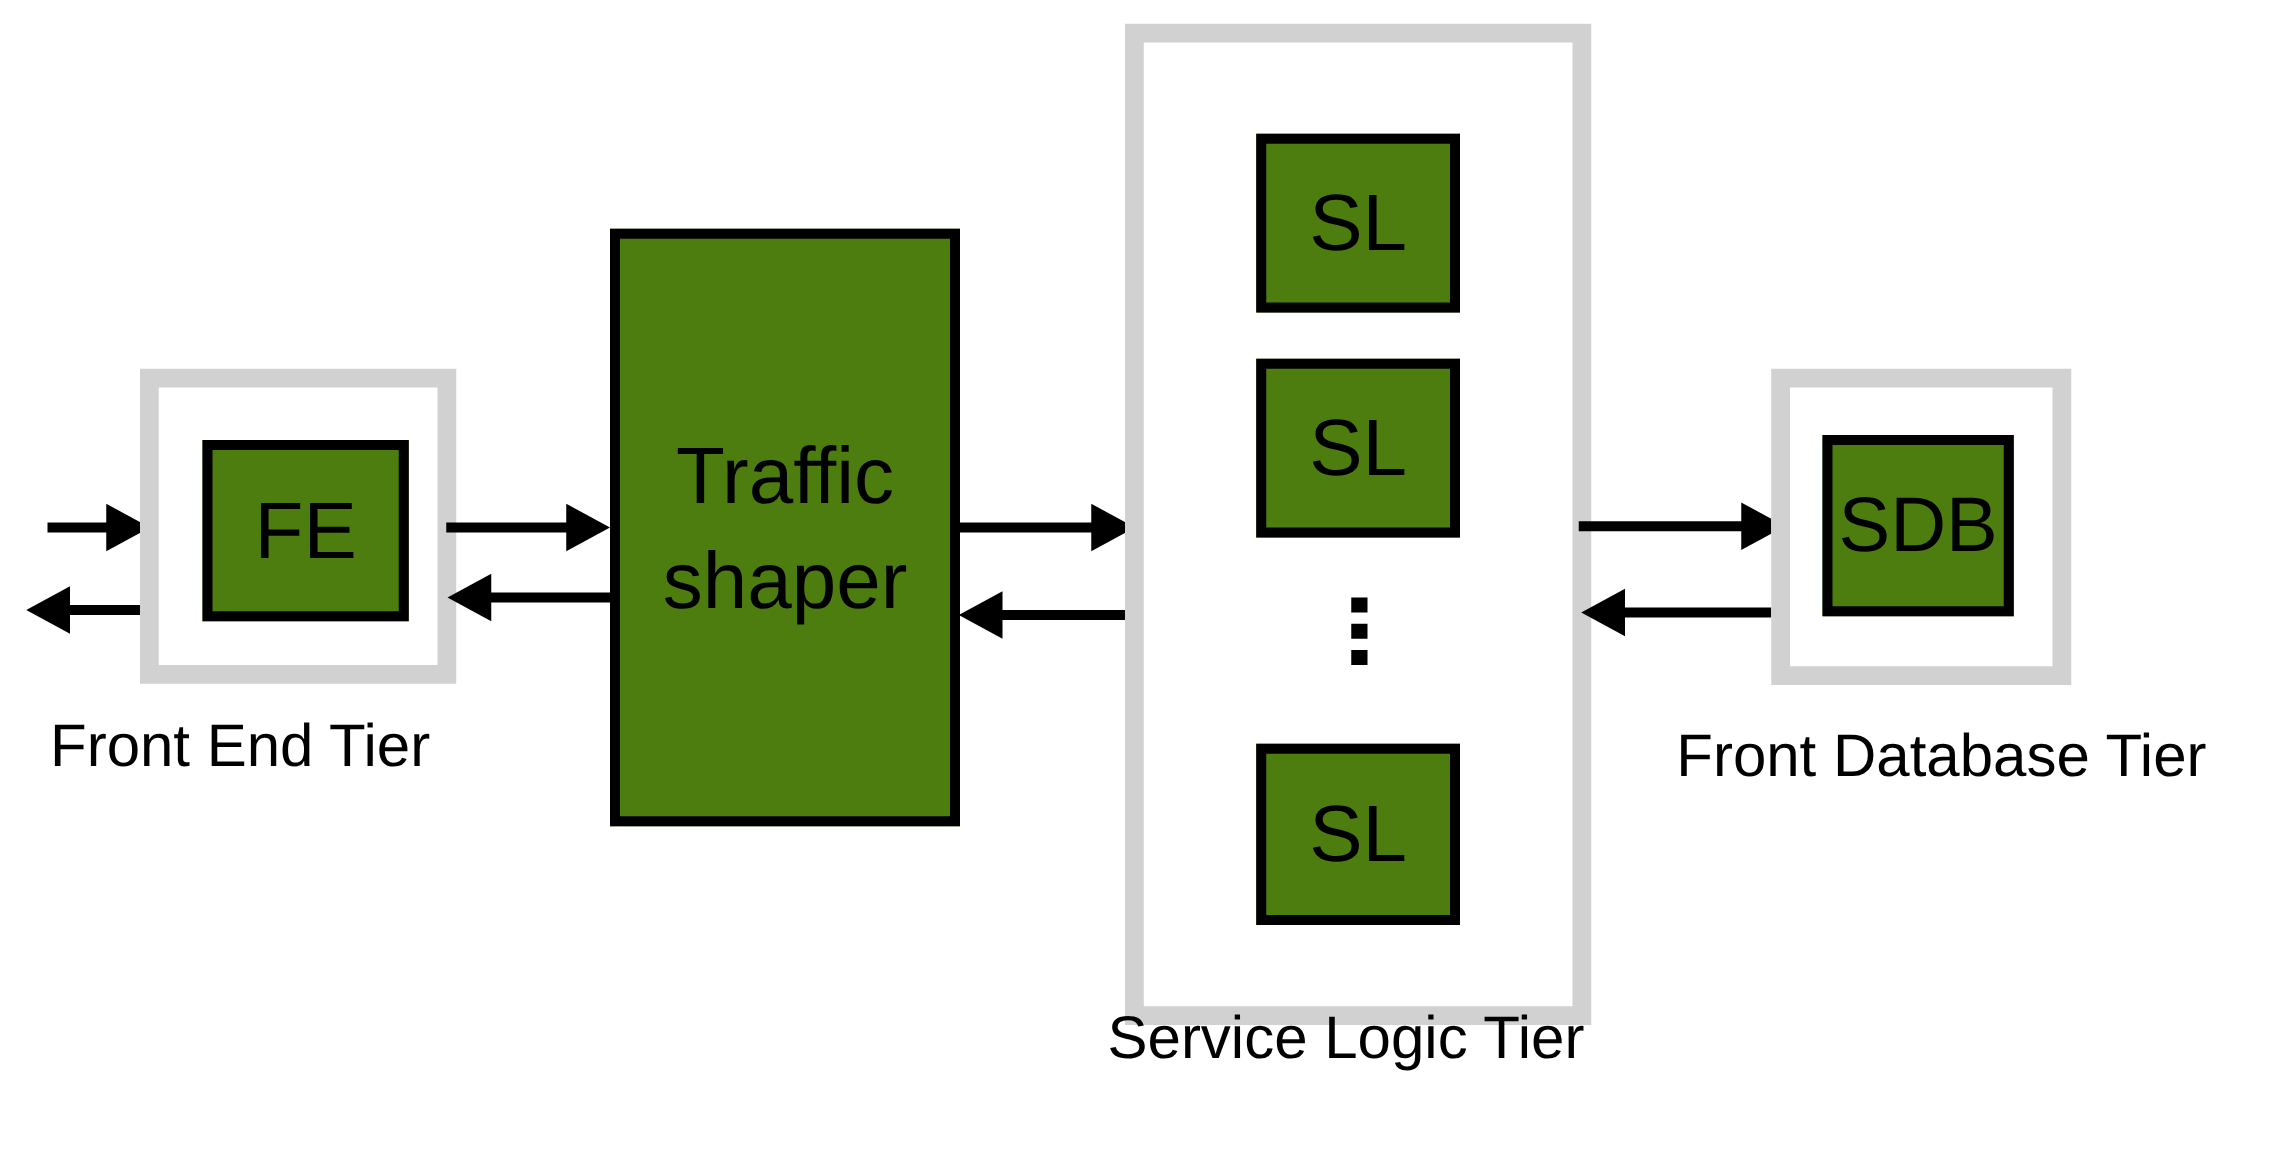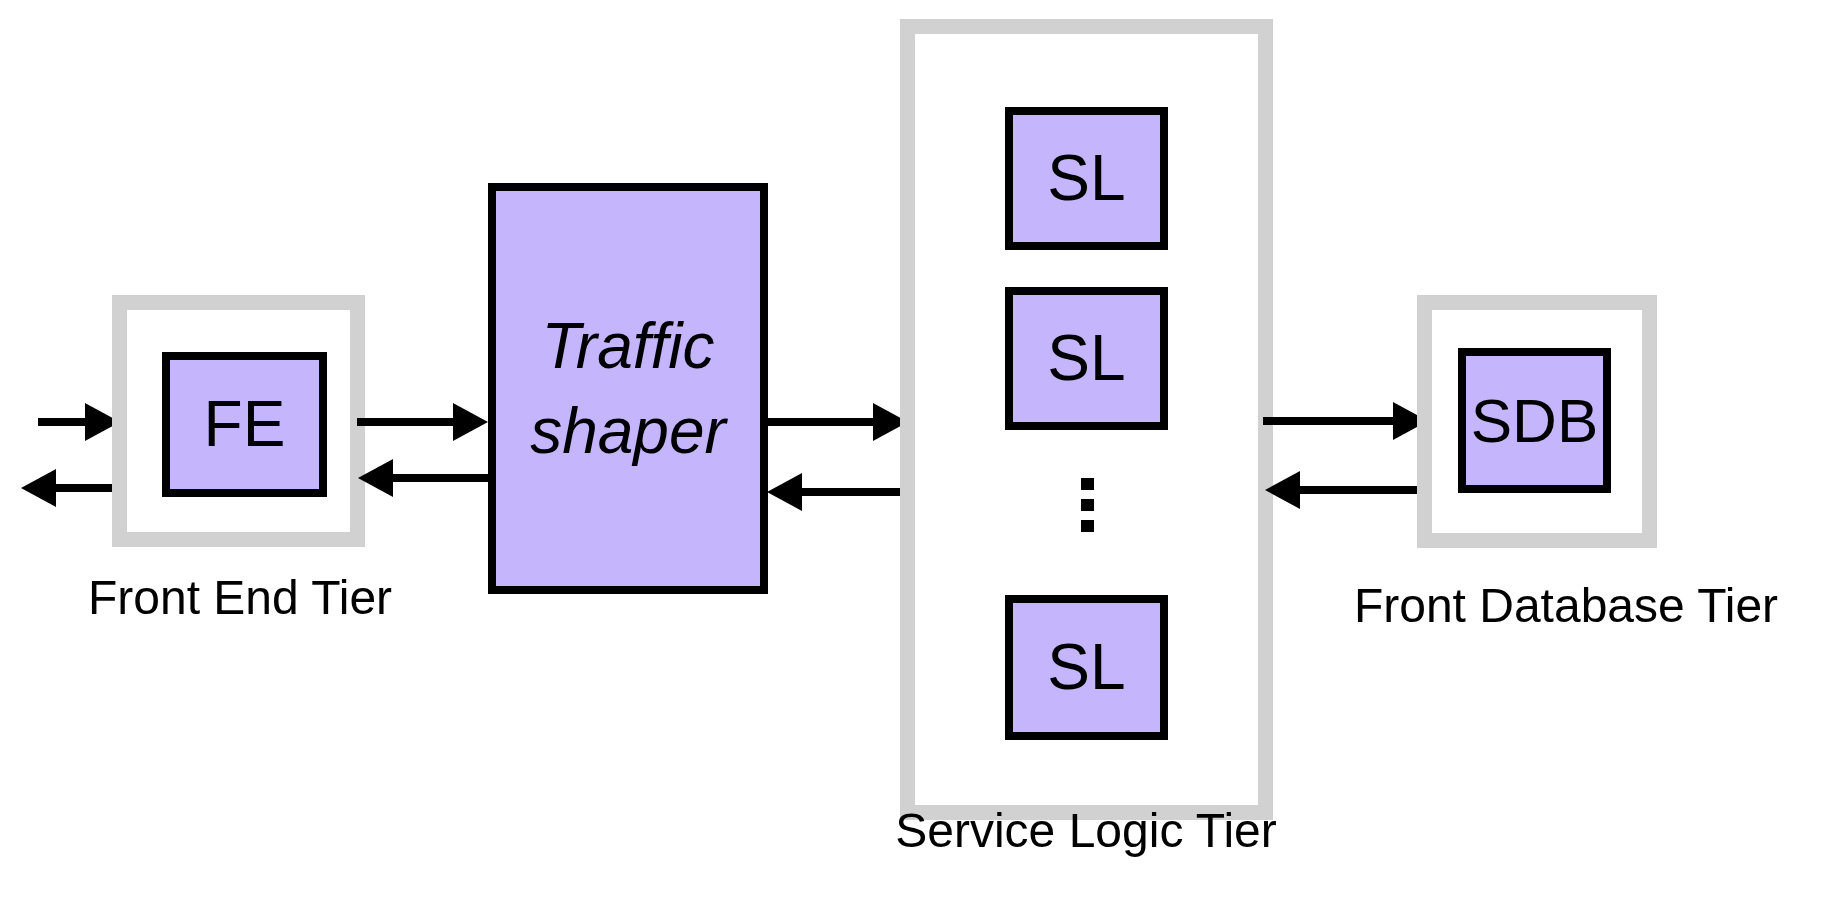--- a/index.html
+++ b/index.html
@@ -24,31 +24,31 @@
   }
   #fe-frame  { left: 112px;  top: 295px; width: 253px; height: 252px; }
   #slt-frame { left: 900px;  top: 19px;  width: 373px; height: 801px; }
   #sdb-frame { left: 1417px; top: 295px; width: 240px; height: 253px; }
 
   
   .node {
     position: absolute;
     box-sizing: border-box;
     border: 8px solid #000000;
-    background: #c4b5fd;
+    background: #4d7c0f;
     display: flex;
     align-items: center;
     justify-content: center;
     color: #000000;
     font-size: 64px;
     line-height: 1.32;
     text-align: center;
   }
   #fe-node  { left: 162px; top: 352px; width: 165px; height: 145px; }
-  #ts-node  { left: 488px; top: 183px; width: 280px; height: 411px; padding: 0 10px; font-style: italic; }
+  #ts-node  { left: 488px; top: 183px; width: 280px; height: 478px; padding: 0 10px; }
   #sl-node-1 { left: 1005px; top: 107px; width: 163px; height: 143px; }
   #sl-node-2 { left: 1005px; top: 287px; width: 163px; height: 143px; }
   #sl-node-3 { left: 1005px; top: 595px; width: 163px; height: 145px; }
   #sdb-node { left: 1458px; top: 348px; width: 153px; height: 145px; font-size: 62px; }
 
   
   #sl-ellipsis {
     position: absolute;
     left: 1081px;
     top: 478px;
@@ -61,21 +61,21 @@
     width: 13px;
     height: 12px;
     background: #000000;
   }
 
   
   .tier-label {
     position: absolute;
     color: #000000;
     font-size: 48px;
-    text-align: center;
+    text-align: left;
     white-space: nowrap;
   }
   #fe-label  { left: 40px;   top: 570px; width: 400px; }
   #slt-label { left: 886px;  top: 803px; width: 400px; }
   #sdb-label { left: 1341px; top: 578px; width: 450px; }
 
   
   .arrow { position: absolute; height: 38px; }
   .arrow .shaft {
     position: absolute;

